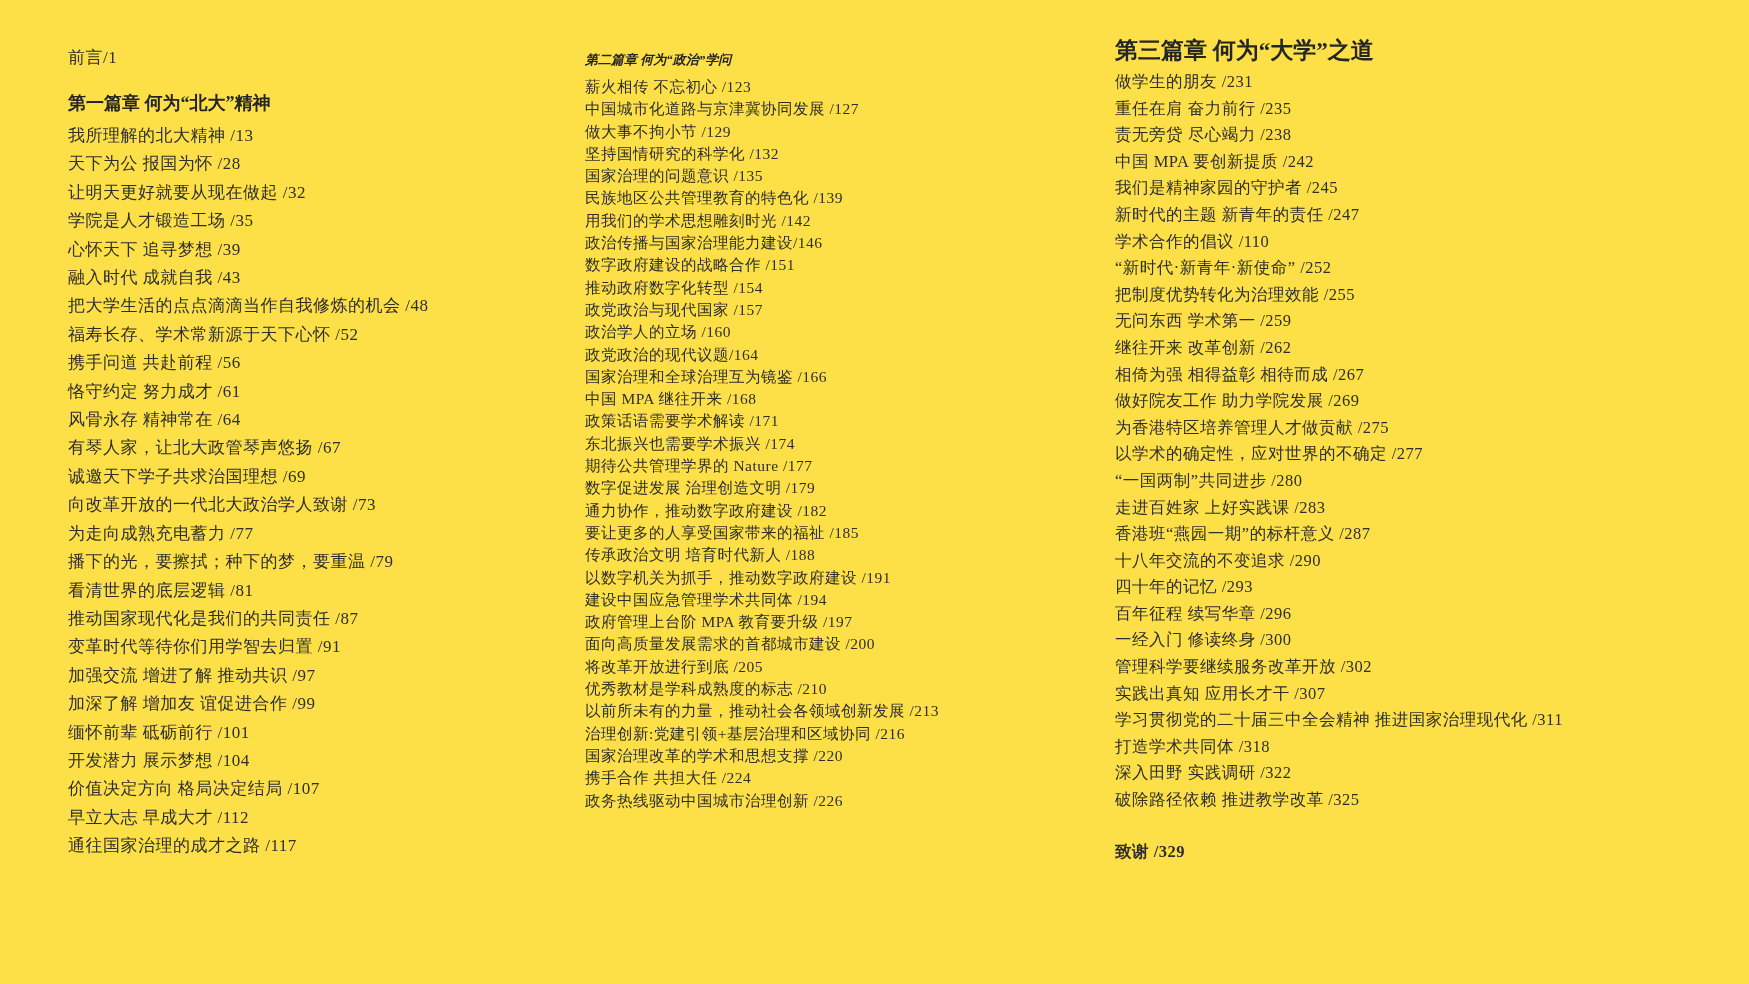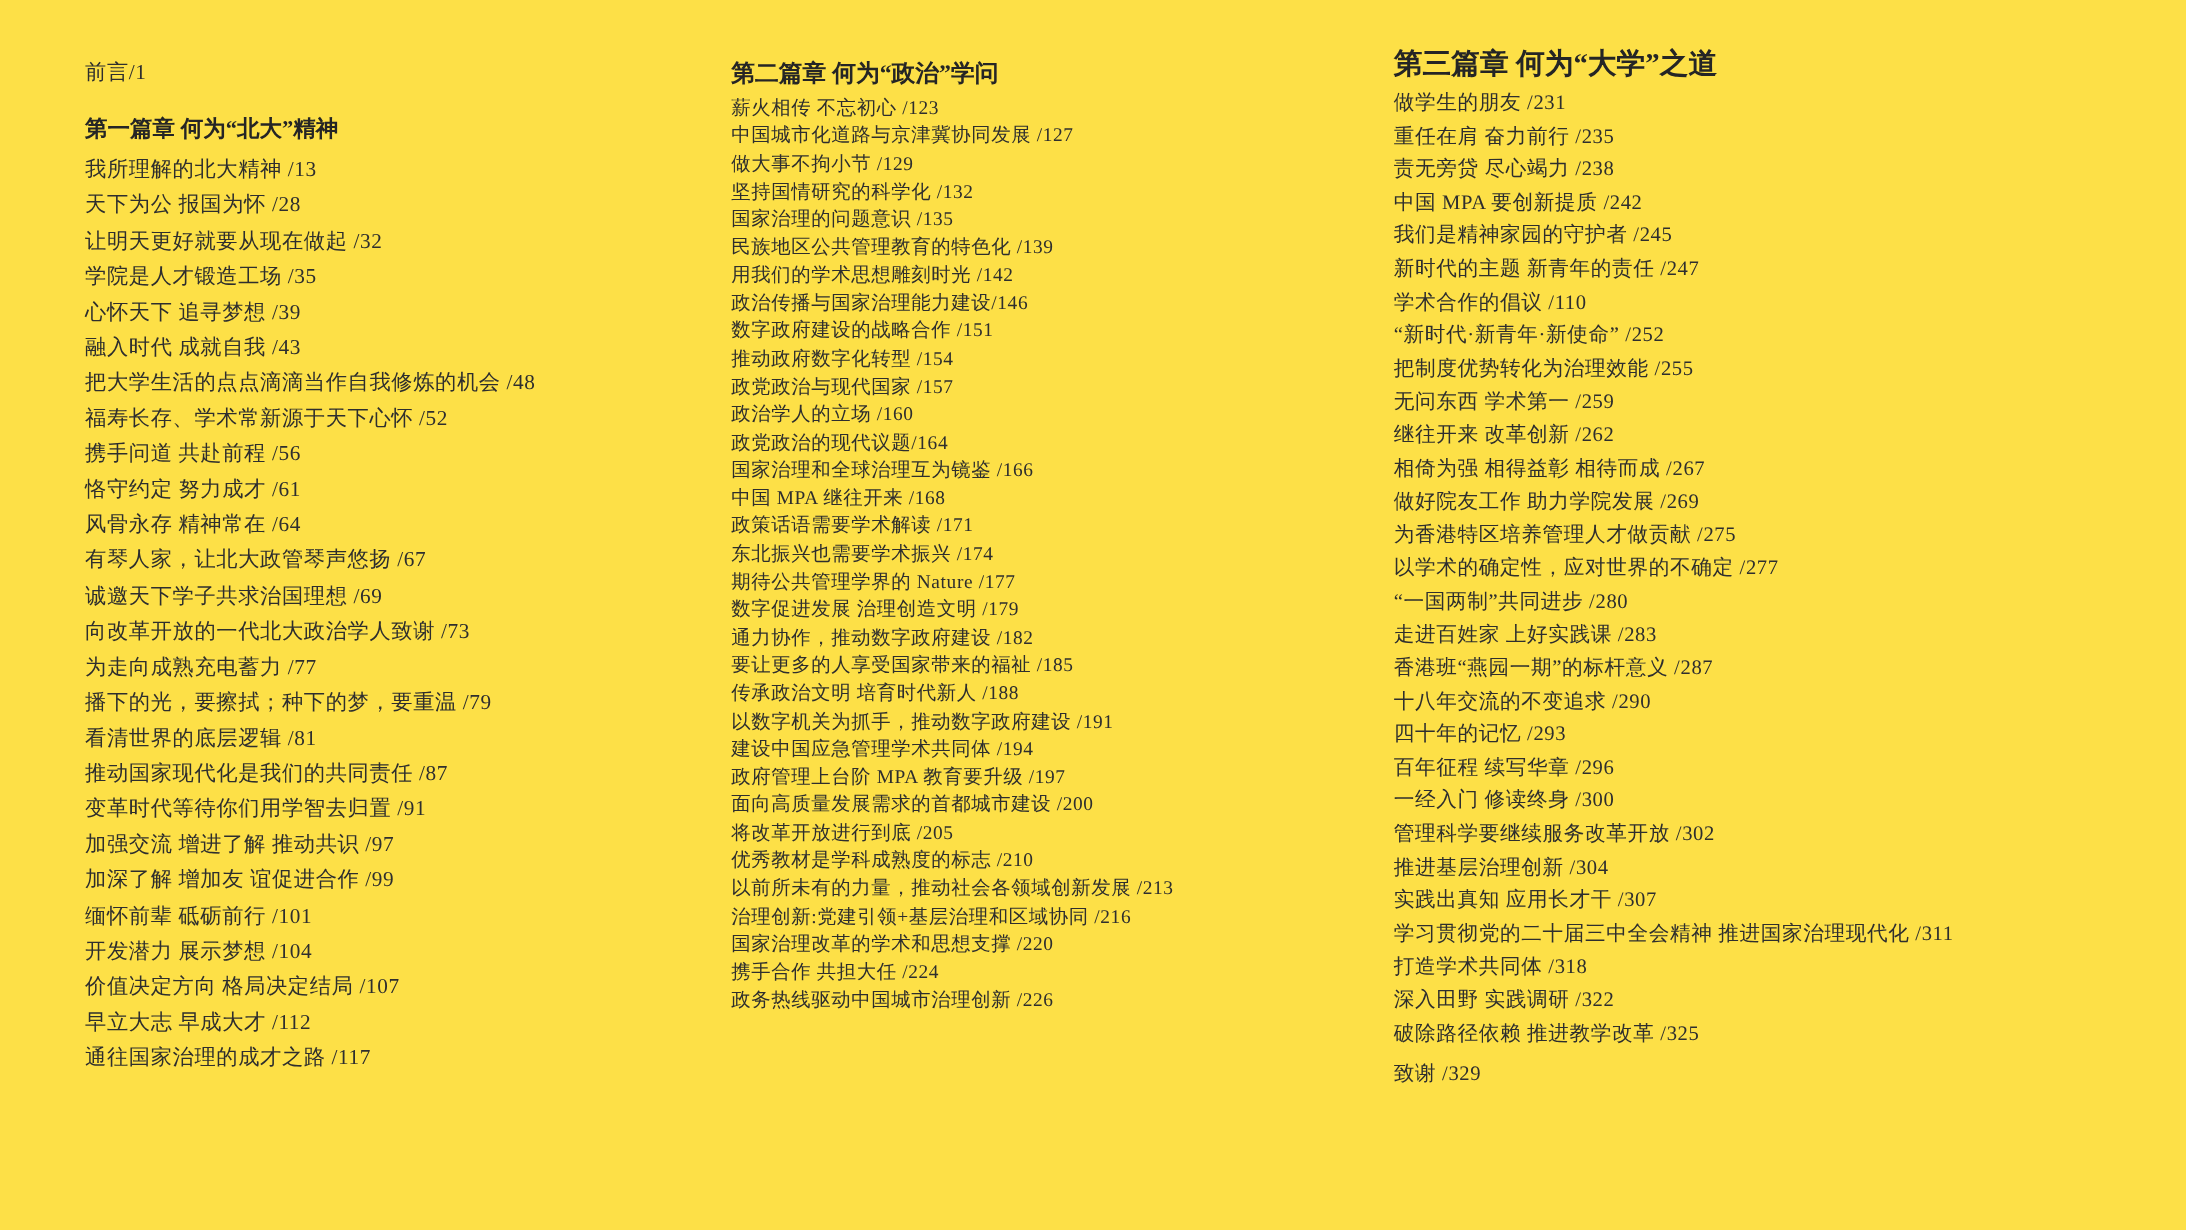--- a/index.html
+++ b/index.html
@@ -37,27 +37,27 @@
   .entry {
     letter-spacing: 0.5px;
   }
   
   .col1 { left: 68px; top: 48px; width: 490px; font-size: 17px; }
   .col1 .preface { line-height: 20px; margin-bottom: 24px; letter-spacing: 0.5px; }
   .col1 .heading { font-size: 18px; line-height: 22px; margin-bottom: 8px; }
   .col1 .entries li { line-height: 28.4px; }
   
   .col2 { left: 585px; top: 50px; width: 510px; font-size: 15.5px; }
-  .col2 .heading { font-size: 19px; line-height: 20px; margin-bottom: 6px; }
+  .col2 .heading { font-size: 13px; line-height: 20px; margin-bottom: 6px; font-style: italic; }
   .col2 .entries li { line-height: 22.3px; }
   
   .col3 { left: 1115px; top: 40px; width: 580px; font-size: 16.5px; }
   .col3 .heading { font-size: 23px; line-height: 22px; margin-bottom: 7px; }
   .col3 .entries li { line-height: 26.6px; }
-  .col3 .acknowledgement { line-height: 26.6px; margin-top: 6px; letter-spacing: 0.5px; }
+  .col3 .acknowledgement { line-height: 26.6px; margin-top: 25px; letter-spacing: 0.5px; font-weight: bold; }
 </style>
 </head>
 <body>
 
 <div class="page">
 
   <section class="col col1">
     <div class="preface entry">前言/1</div>
     <h2 class="heading">第一篇章 何为“北大”精神</h2>
     <ul class="entries">
@@ -148,21 +148,20 @@
         <li class="entry">为香港特区培养管理人才做贡献 /275</li>
         <li class="entry">以学术的确定性，应对世界的不确定 /277</li>
         <li class="entry">“一国两制”共同进步 /280</li>
         <li class="entry">走进百姓家 上好实践课 /283</li>
         <li class="entry">香港班“燕园一期”的标杆意义 /287</li>
         <li class="entry">十八年交流的不变追求 /290</li>
         <li class="entry">四十年的记忆 /293</li>
         <li class="entry">百年征程 续写华章 /296</li>
         <li class="entry">一经入门 修读终身 /300</li>
         <li class="entry">管理科学要继续服务改革开放 /302</li>
-        <li class="entry">推进基层治理创新 /304</li>
         <li class="entry">实践出真知 应用长才干 /307</li>
         <li class="entry">学习贯彻党的二十届三中全会精神 推进国家治理现代化 /311</li>
         <li class="entry">打造学术共同体 /318</li>
         <li class="entry">深入田野 实践调研 /322</li>
         <li class="entry">破除路径依赖 推进教学改革 /325</li>
       </ul>
     <div class="acknowledgement entry">致谢 /329</div>
   </section>
 
 </div>

